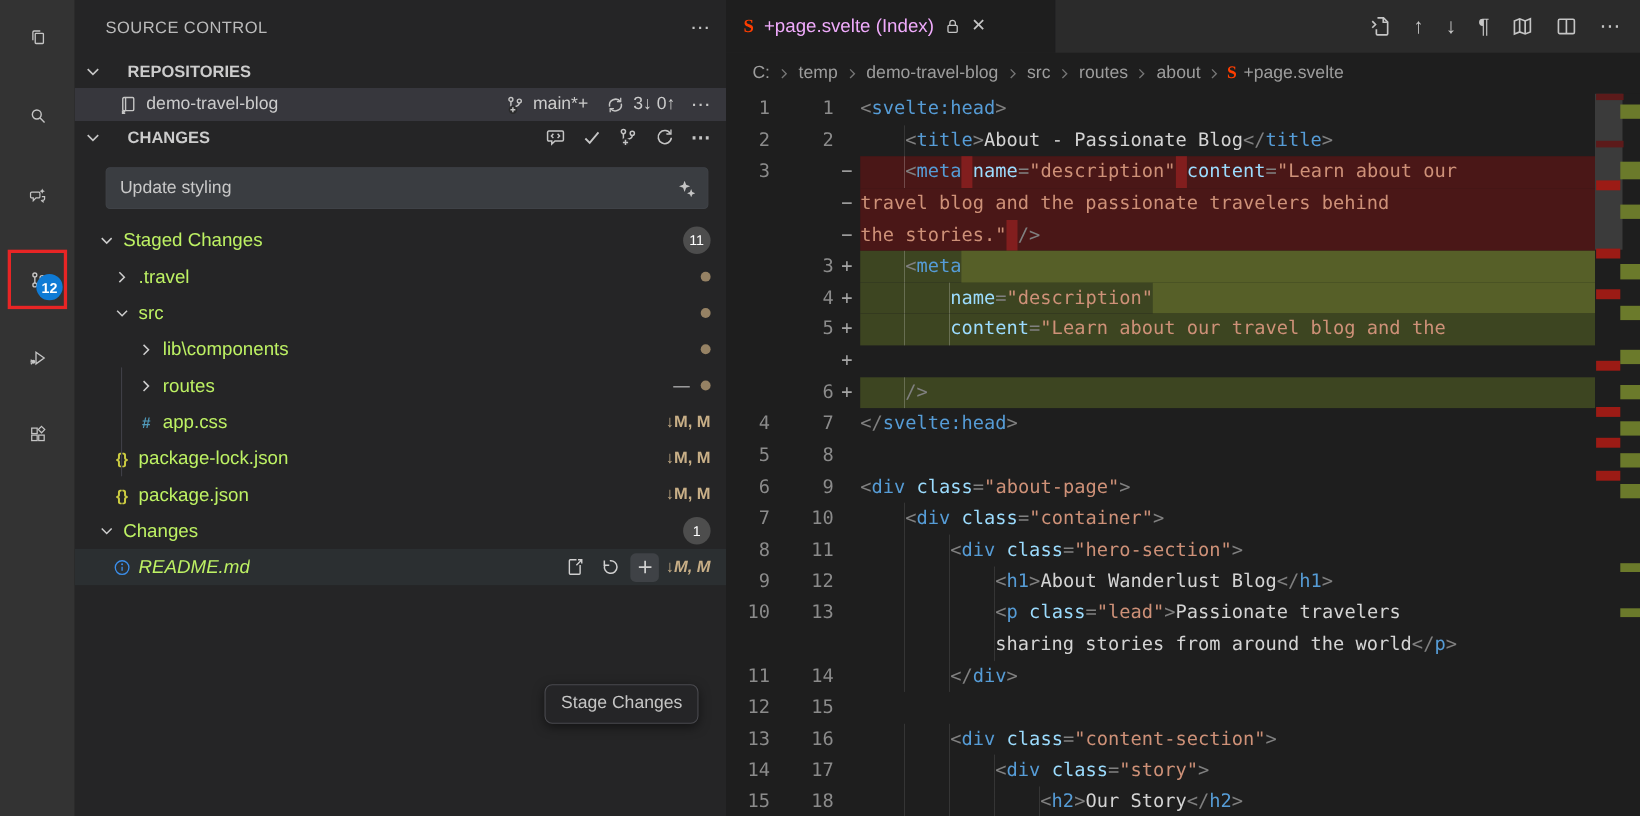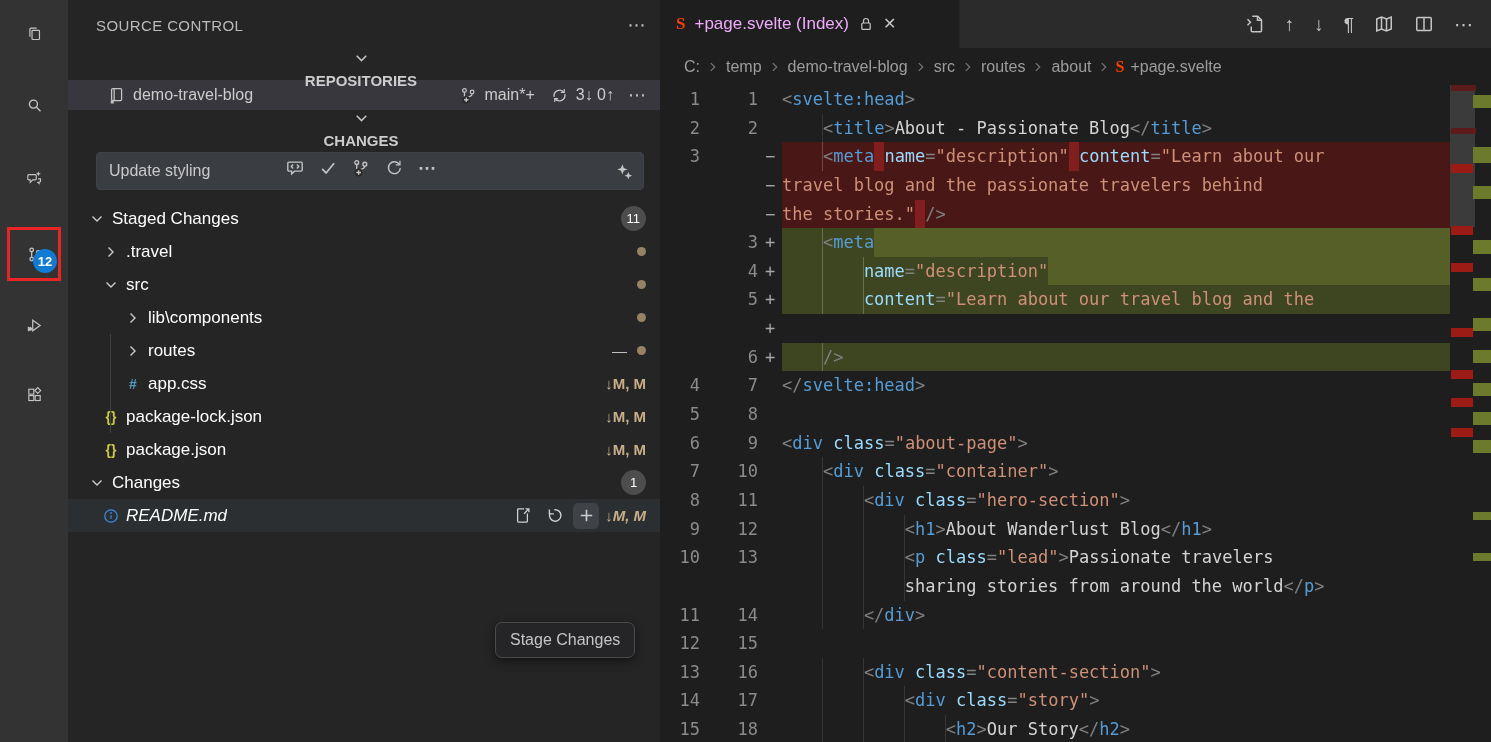--- a/index.html
+++ b/index.html
@@ -18,21 +18,21 @@
   .ab-item { position:absolute; left:0; width:68px; height:52px; display:flex; align-items:center; justify-content:center; color:#9d9d9d; cursor:pointer; }
   .ab-item.active { color:#ffffff; }
   .ab-item svg { width:32px; height:32px; }
   .ab-badge { position:absolute; left:33px; top:249px; min-width:24px; height:24px; border-radius:12px;
     background:var(--accent); color:#fff; font-size:13px; font-weight:bold; display:flex; align-items:center; justify-content:center; z-index:5; }
   .annotation-box { position:absolute; left:7px; top:227px; width:54px; height:54px; border:3px solid #e82525; z-index:6; pointer-events:none; }
   
   .sidebar { position:relative; width:592px; background:var(--bg-side); flex:none; font-size:17px; }
   .sb-title { height:50px; display:flex; align-items:center; padding:0 14px 0 28px; font-size:15px; color:#bbbbbb; letter-spacing:.4px; }
   .sb-title .grow { flex:1; }
-  .sect { height:30px; display:flex; align-items:center; gap:5px; padding:0 14px 0 8px; font-weight:bold; font-size:15px; color:#cccccc; cursor:pointer;flex-direction:column; }
+  .sect { height:30px; display:flex; align-items:center; gap:23px; padding:0 14px 0 8px; font-weight:bold; font-size:15px; color:#cccccc; cursor:pointer; }
   .sect .grow { flex:1; }
   .repo-row { height:30px; background:var(--row-sel); display:flex; align-items:center; gap:8px; padding:0 14px 0 40px; cursor:pointer; }
   .repo-row .grow { flex:1; }
   .hdr-actions { display:flex; align-items:center; gap:15px; }
   .i { display:inline-flex; align-items:center; justify-content:center; color:#c5c5c5; }
   .i svg { width:17px; height:17px; }
   .i.big svg { width:18px; height:18px; }
   .txticon { font-size:18px; line-height:1; color:#c5c5c5; }
   .meta-txt { font-size:16px; color:#cccccc; white-space:nowrap; }
   .commit-input { margin:12px 16px 0 28px; height:38px; background:var(--input); border:1px solid #3f4247; border-radius:4px;
@@ -43,21 +43,21 @@
   .commit-btn .split { width:1px; margin:6px 0; background:rgba(255,255,255,.45); }
   .commit-btn .dd { width:36px; display:flex; align-items:center; justify-content:center; }
   .commit-btn svg { width:16px; height:16px; }
   
   .tree { margin-top:12px; position:relative; }
   .trow { height:33px; display:flex; align-items:center; gap:6px; padding-right:14px; cursor:pointer; white-space:nowrap; }
   .trow.hover { background:var(--row-hover);font-style:italic; }
   .trow .tw { width:18px; display:inline-flex; justify-content:center; color:#cccccc; flex:none; }
   .trow .tw svg { width:16px; height:16px; }
   .trow .ficon { width:18px; display:inline-flex; justify-content:center; align-items:center; flex:none; font-weight:bold; font-size:14px; }
-  .trow .lab { color:#ffffff; overflow:hidden; text-overflow:ellipsis; }
+  .trow .lab { color:#bef264; overflow:hidden; text-overflow:ellipsis; }
   .trow .grow { flex:1; }
   .trow .status { color:var(--mod); font-size:15px; font-weight:bold; }
   .trow .dot { width:9px; height:9px; border-radius:50%; background:var(--dot); flex:none; }
   .trow .dash { color:#c0c0c0; font-size:15px; margin-right:4px; }
   .badge { min-width:25px; height:25px; border-radius:13px; background:var(--badge); color:#fff; font-size:13px; display:flex; align-items:center; justify-content:center; padding:0 6px; }
   .g { padding-left:20px; } .d0 { padding-left:34px; } .d1 { padding-left:56px; }
   .act { display:inline-flex; align-items:center; justify-content:center; width:26px; height:26px; color:#d0d0d0; border-radius:5px; }
   .act svg { width:17px; height:17px; }
   .act.boxed { background:#3f4246; }
   .guide { position:absolute; left:42px; top:132px; width:1px; height:99px; background:#3f3f46; }

